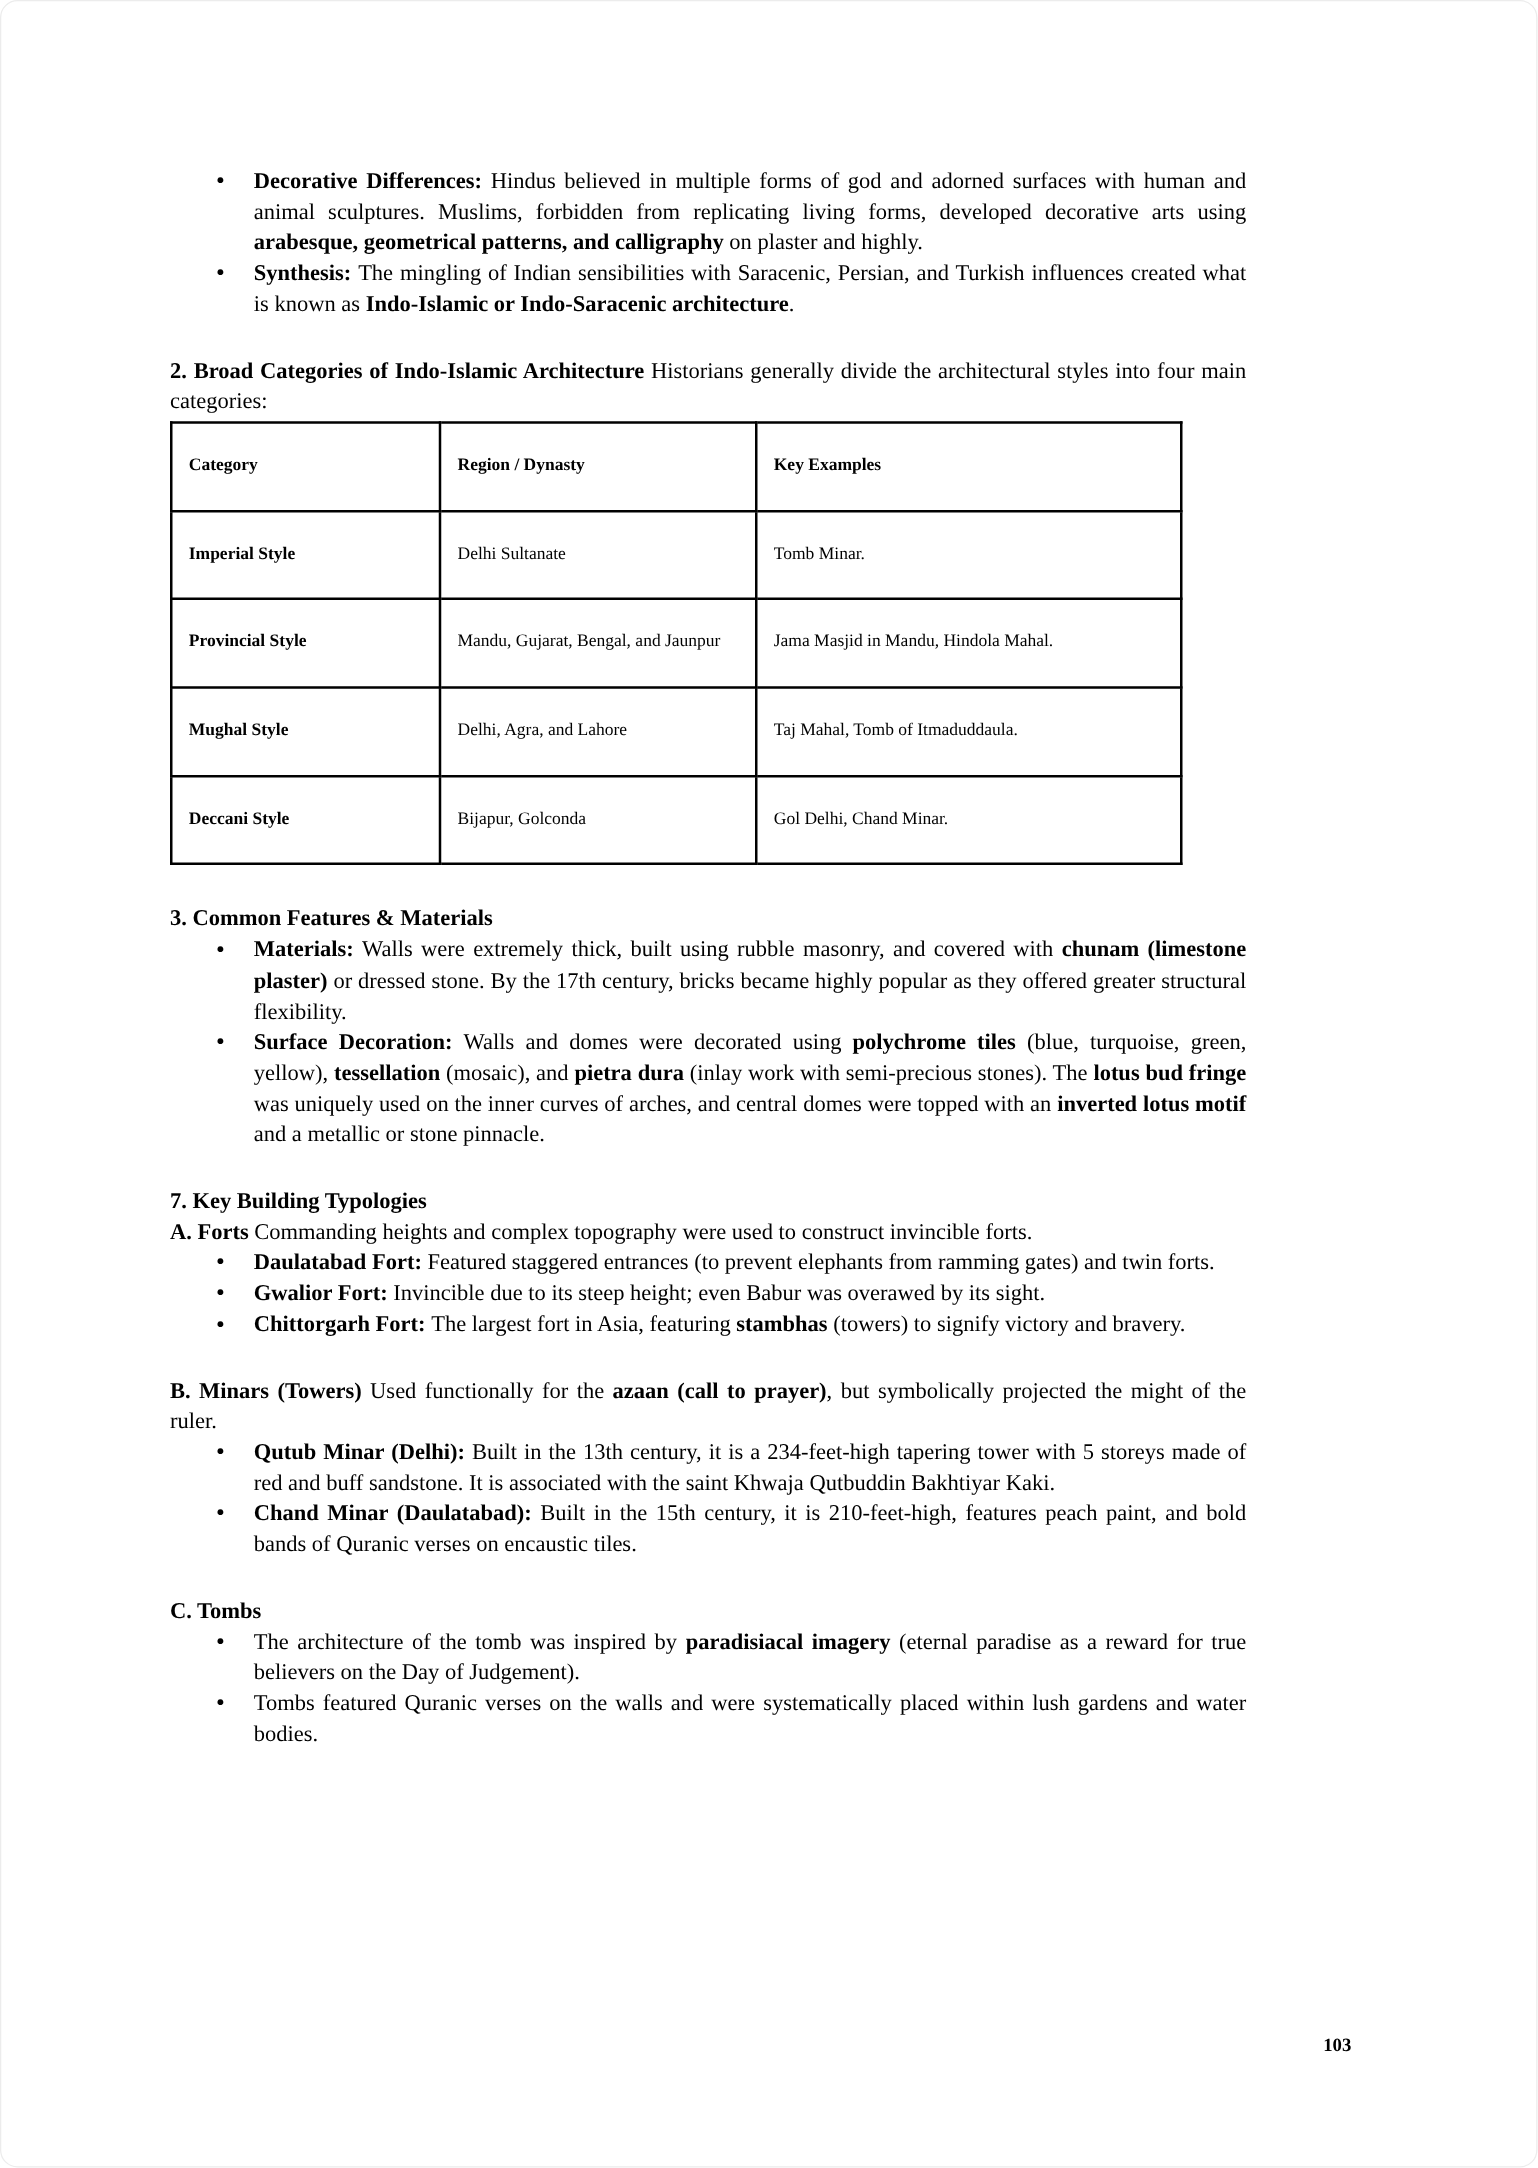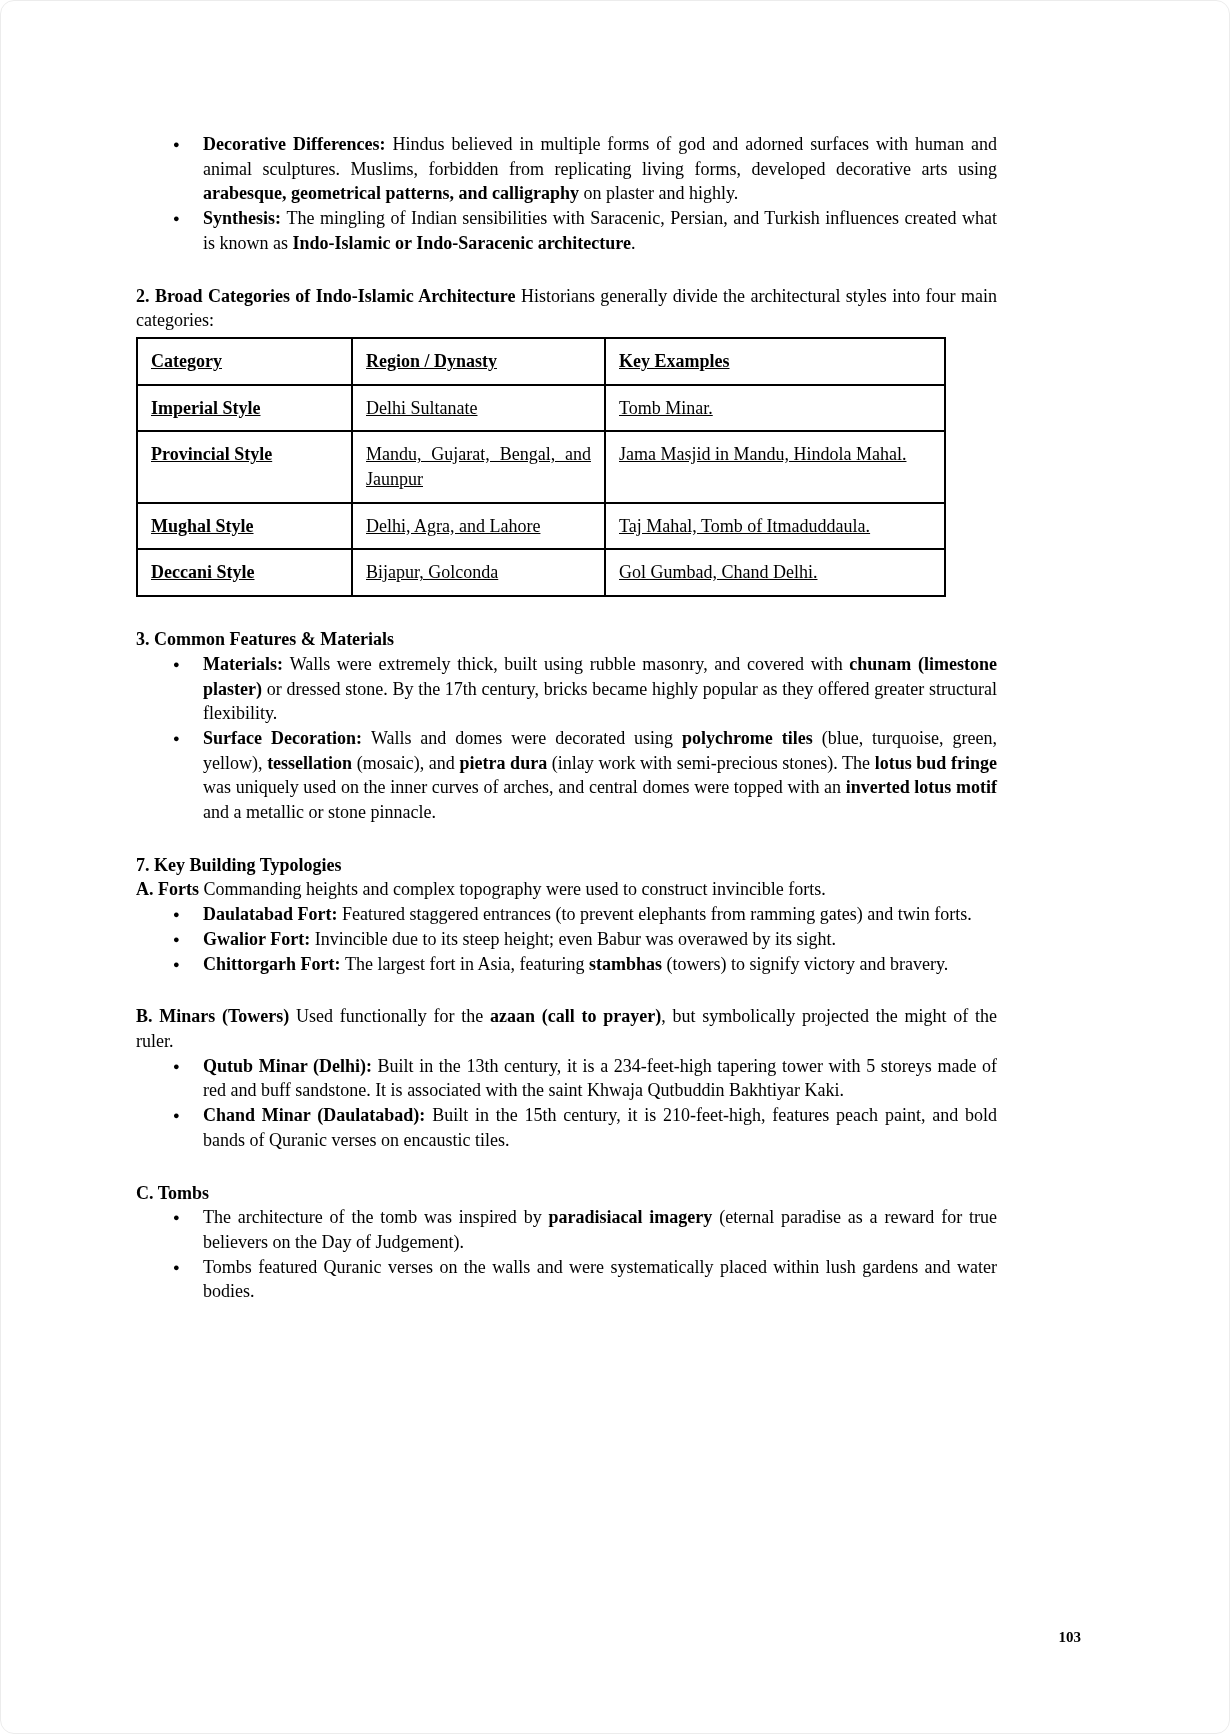--- a/index.html
+++ b/index.html
@@ -36,26 +36,25 @@
   .mt { margin-top: 28px; }
   .mt-sm { margin-top: 4px; }
   .mt-lg { margin-top: 30px; }
   table.doc-table {
     border-collapse: collapse;
     width: 808px;
     table-layout: fixed;
   }
   table.doc-table th, table.doc-table td {
     border: 2px solid #000;
-    padding: 10px 13px;
+    padding: 22px 13px;
     vertical-align: top;
     text-align: justify;
-    font-size: 18px;
+    font-size: 14px;
     line-height: 24.7px;
-    text-decoration: underline;
   }
   table.doc-table th { text-align: left; font-weight: 700; }
   col.c1 { width: 215px; }
   col.c2 { width: 253px; }
   col.c3 { width: 340px; }
   td.cat { font-weight: 700; }
   .page-footer {
     position: absolute;
     top: 1624px;
     right: 148px;
@@ -105,21 +104,21 @@
       <td>Jama Masjid in Mandu, Hindola Mahal.</td>
     </tr>
     <tr>
       <td class="cat">Mughal Style</td>
       <td>Delhi, Agra, and Lahore</td>
       <td>Taj Mahal, Tomb of Itmaduddaula.</td>
     </tr>
     <tr>
       <td class="cat">Deccani Style</td>
       <td>Bijapur, Golconda</td>
-      <td>Gol Gumbad, Chand Delhi.</td>
+      <td>Gol Delhi, Chand Minar.</td>
     </tr>
   </tbody>
     </table>
 
   <p class="bold mt-lg">3. Common Features &amp; Materials</p>
   <ul class="doc-list">
     <li class="doc-li">
       <span class="marker">●</span>
       <span><span class="b">Materials: </span><span>Walls were extremely thick, built using rubble masonry, and covered with </span><span class="b">chunam (limestone plaster)</span><span> or dressed stone. By the 17th century, bricks became highly popular as they offered greater structural flexibility.</span></span>
     </li>

